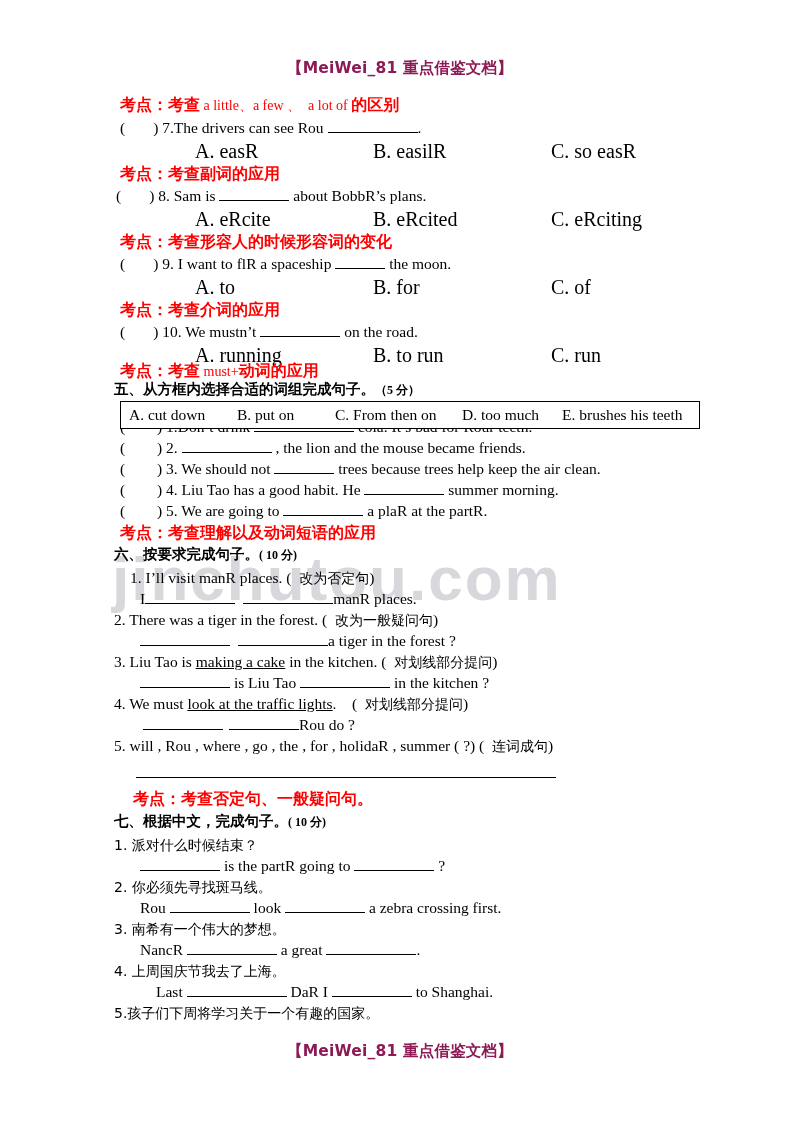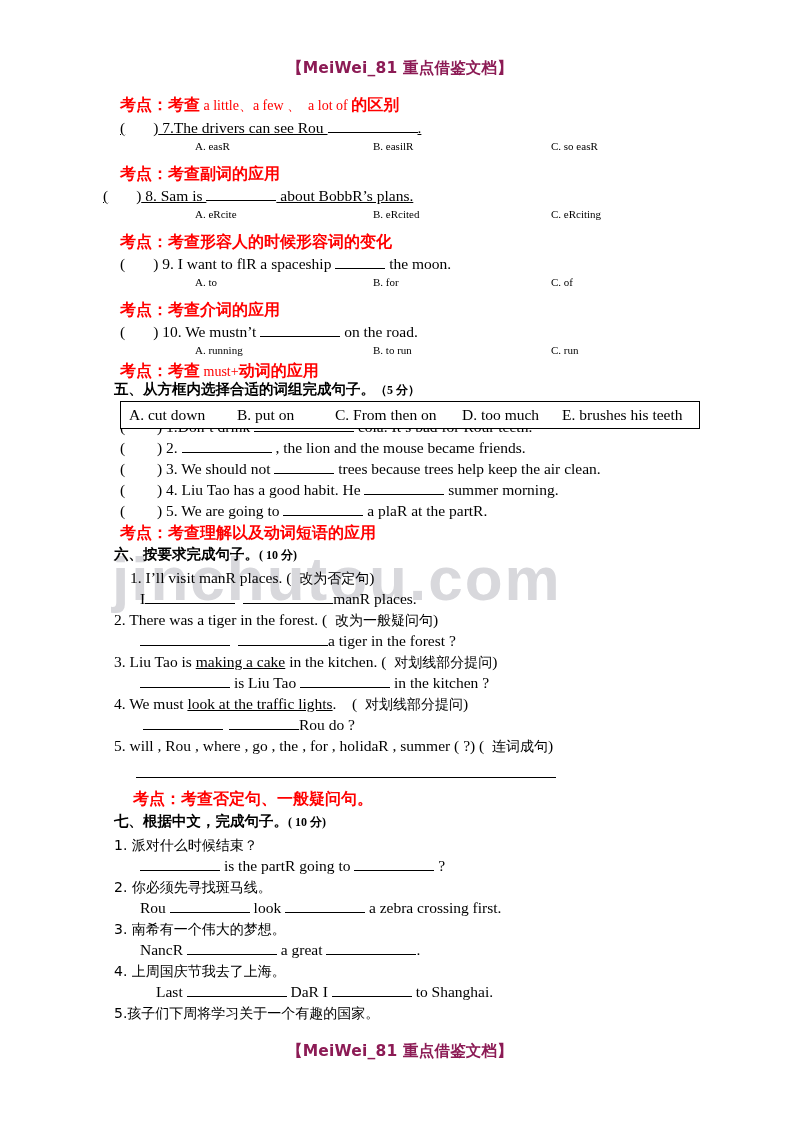--- a/index.html
+++ b/index.html
@@ -102,21 +102,21 @@
     font-family: "DejaVu Sans", "Liberation Sans", sans-serif;
     font-size: 14px;
   }
 
   
   .choices {
     position: absolute;
     display: block;
     white-space: nowrap;
     font-family: "Liberation Serif", "DejaVu Serif", serif;
-    font-size: 11px;
+    font-size: 20px;
   }
   .choices span.c {
     display: inline-block;
   }
   .c1 { width: 178px; }
   .c2 { width: 178px; }
   .c3 { width: 150px; }
 
   
   .wordbank {
@@ -177,26 +177,26 @@
 <div class="page">
 
   <div class="watermark">jinchutou.com</div>
 
   <div class="content">
 
     <div class="doc-header doc-header-top">【MeiWei_81 重点借鉴文档】</div>
 
     <div class="ln red" style="left:120px; top:95px;"><span class="red-cn">考点：考查</span><span class="red-en"> a little、a few 、  a lot of </span><span class="red-cn">的区别</span></div>
 
-    <div class="ln qtext" style="left:120px; top:118px;text-decoration:underline;"><span>(</span><span style="display:inline-block;width:28px;"></span><span>)</span><span> 7.The drivers can see Rou </span><span class="blank b90"></span><span>.</span></div>
+    <div class="ln qtext" style="left:120px; top:118px;"><span>(</span><span style="display:inline-block;width:28px;"></span><span>)</span><span> 7.The drivers can see Rou </span><span class="blank b90"></span><span>.</span></div>
     <div class="choices" style="left:195px; top:140px;"><span class="c c1">A. easR</span><span class="c c2">B. easilR</span><span class="c c3">C. so easR</span></div>
 
     <div class="ln red red-cn" style="left:120px; top:164px;">考点：考查副词的应用</div>
 
-    <div class="ln qtext" style="left:103px; top:186px;text-decoration:underline;"><span>(</span><span style="display:inline-block;width:28px;"></span><span>)</span><span> 8. Sam is </span><span class="blank b70"></span><span> about BobbR’s plans.</span></div>
+    <div class="ln qtext" style="left:116px; top:186px;"><span>(</span><span style="display:inline-block;width:28px;"></span><span>)</span><span> 8. Sam is </span><span class="blank b70"></span><span> about BobbR’s plans.</span></div>
     <div class="choices" style="left:195px; top:208px;"><span class="c c1">A. eRcite</span><span class="c c2">B. eRcited</span><span class="c c3">C. eRciting</span></div>
 
     <div class="ln red red-cn" style="left:120px; top:232px;">考点：考查形容人的时候形容词的变化</div>
 
     <div class="ln qtext" style="left:120px; top:254px;"><span>(</span><span style="display:inline-block;width:28px;"></span><span>)</span><span> 9. I want to flR a spaceship </span><span class="blank b50"></span><span> the moon.</span></div>
     <div class="choices" style="left:195px; top:276px;"><span class="c c1">A. to</span><span class="c c2">B. for</span><span class="c c3">C. of</span></div>
 
     <div class="ln red red-cn" style="left:120px; top:300px;">考点：考查介词的应用</div>
 
     <div class="ln qtext" style="left:120px; top:322px;"><span>(</span><span style="display:inline-block;width:28px;"></span><span>)</span><span> 10. We mustn’t </span><span class="blank b80"></span><span> on the road.</span></div>

